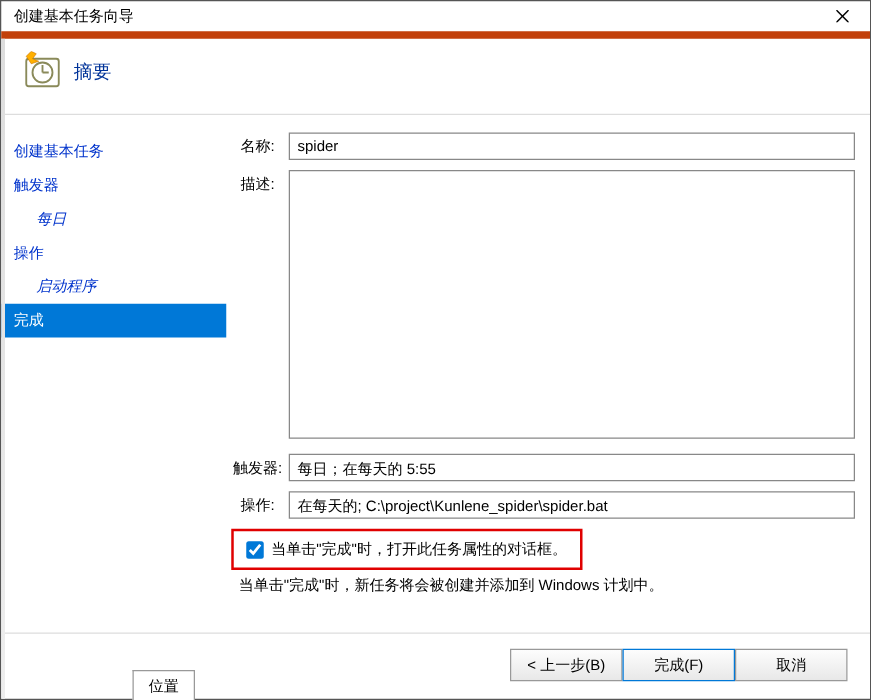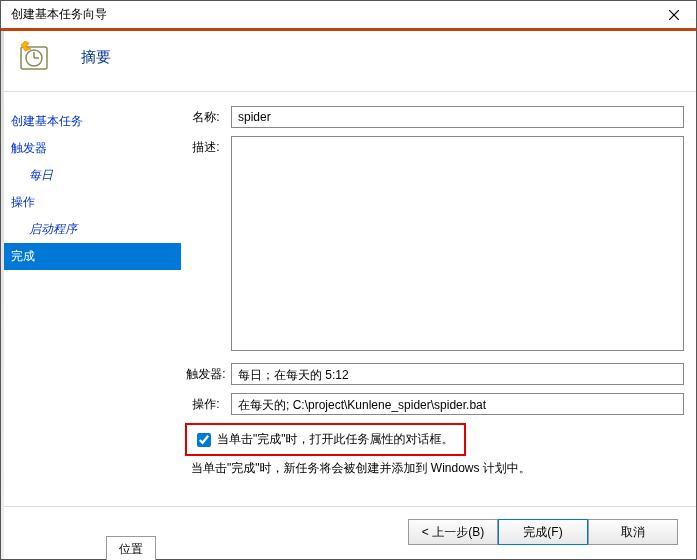--- a/index.html
+++ b/index.html
@@ -1,21 +1,21 @@
 <!DOCTYPE html>
 <html><head>
 <meta charset="utf-8">
 <style>
   * { box-sizing: border-box; font-family: "Microsoft YaHei", "Segoe UI", sans-serif; }
   body { margin: 0; background: #f0f0f0; width: 697px; height: 560px; overflow: hidden; }
   .window { width: 697px; height: 560px; background: #fff; border: 1px solid #555; display: flex; flex-direction: column; position: relative; }
-  .titlebar { height: 30px; display: flex; align-items: center; padding: 0 0 0 10px; border-bottom: 3px solid #c2410c; font-size: 12px; color: #000; }
+  .titlebar { height: 30px; display: flex; align-items: center; padding: 0 0 0 10px; border-bottom: 6px solid #c2410c; font-size: 12px; color: #000; }
   .titlebar .title { flex: 1; }
   .close-btn { width: 45px; height: 29px; display: flex; align-items: center; justify-content: center; font-size: 14px; cursor: pointer; }
-  .header-row { display: flex; align-items: center; gap: 30px; padding: 10px 10px 18px 18px; text-align: right; }
+  .header-row { display: flex; align-items: center; gap: 8px; padding: 10px 10px 18px 18px; text-align: right; }
   .header-icon { width: 32px; height: 32px; display:flex; align-items:center; justify-content:center; }
   .header-title { font-size: 15px; color: #003399; }
   .divider { height: 1px; background: #ddd; margin: 0; }
   .body { display: flex; flex: 1; min-height: 0; }
   .sidebar { width: 180px; padding: 16px 0 0 0; font-size: 12px; }
   .sidebar .nav-item { padding: 5px 8px 5px 10px; color: #0033cc; cursor: pointer; }
   .sidebar .nav-sub { padding: 5px 8px 5px 28px; color: #0033cc; cursor: pointer; font-style: italic; }
   .sidebar .nav-item.selected { background: #0078d7; color: #fff; }
   .content { flex: 1; padding: 14px 12px 8px 0; font-size: 12px; display:flex; flex-direction:column; }
   .form-row { display: flex; align-items: flex-start; margin-bottom: 8px; }
@@ -81,21 +81,21 @@
         <input class="text-input" type="text" value="spider" style="">
       </div>
 
       <div class="form-row">
         <div class="form-label">描述:</div>
         <textarea class="textarea-input" style=""></textarea>
       </div>
 
       <div class="form-row" style="margin-top:4px">
         <div class="form-label">触发器:</div>
-        <div class="info-field">每日；在每天的 5:12</div>
+        <div class="info-field">每日；在每天的 5:55</div>
       </div>
 
       <div class="form-row">
         <div class="form-label">操作:</div>
         <div class="info-field">在每天的; C:\project\Kunlene_spider\spider.bat</div>
       </div>
 
       <div>
         <span class="highlight-box">
           <span class="checkbox-row">

